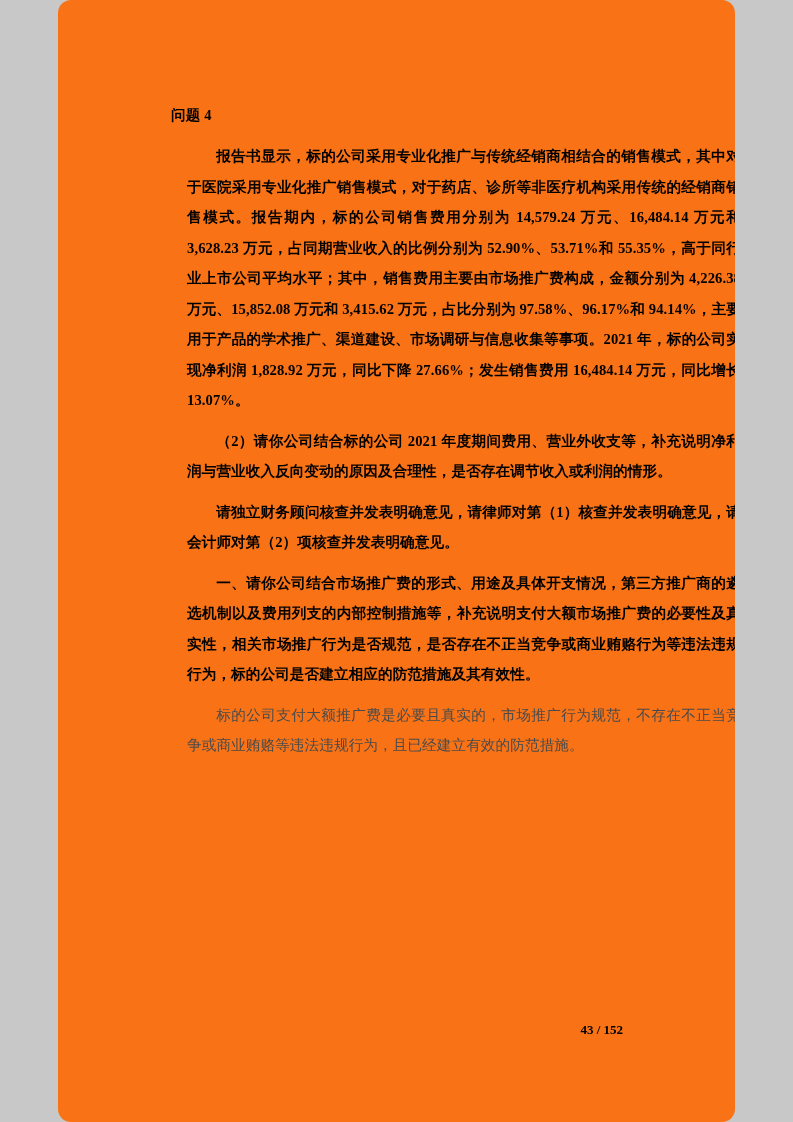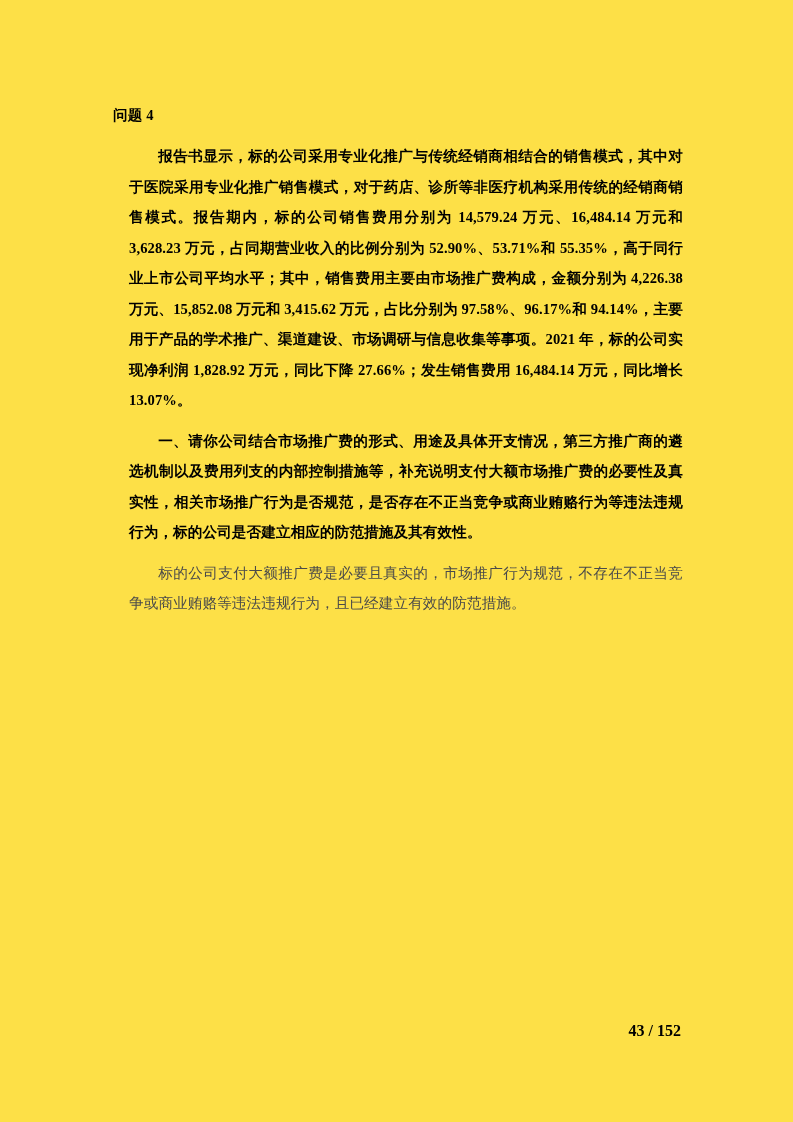--- a/index.html
+++ b/index.html
@@ -5,26 +5,27 @@
   html, body {
     margin: 0;
     padding: 0;
     background: #c8c8c8;
   }
   body {
     font-family: "Liberation Serif", "DejaVu Serif", serif;
   }
   .page {
     position: relative;
-    width: 793px;
+    width: 677px;
     height: 1122px;
-    background: #fde047;
+    background: #f97316;
     margin: 0 auto;
     box-sizing: border-box;
     overflow: hidden;
+    border-radius: 13px;
   }
   .content {
     position: absolute;
     left: 113px;
     top: 104px;
     width: 570px;
   }
   .heading {
     font-family: "Liberation Serif", "DejaVu Serif", serif;
     font-weight: bold;
@@ -53,30 +54,32 @@
   }
   p.spaced {
     margin-top: 10px;
   }
   .pagenum {
     position: absolute;
     right: 112px;
     top: 1022px;
     font-family: "Liberation Serif", "DejaVu Serif", serif;
     font-weight: bold;
-    font-size: 16px;
+    font-size: 13px;
     color: #000000;
   }
 </style>
 </head>
 <body>
 
 <div class="page">
   <div class="content">
     <div class="heading">问题 4</div>
 
     <p class="para bold">报告书显示，标的公司采用专业化推广与传统经销商相结合的销售模式，其中对于医院采用专业化推广销售模式，对于药店、诊所等非医疗机构采用传统的经销商销售模式。报告期内，标的公司销售费用分别为 14,579.24 万元、16,484.14 万元和 3,628.23 万元，占同期营业收入的比例分别为 52.90%、53.71%和 55.35%，高于同行业上市公司平均水平；其中，销售费用主要由市场推广费构成，金额分别为 4,226.38 万元、15,852.08 万元和 3,415.62 万元，占比分别为 97.58%、96.17%和 94.14%，主要用于产品的学术推广、渠道建设、市场调研与信息收集等事项。2021 年，标的公司实现净利润 1,828.92 万元，同比下降 27.66%；发生销售费用 16,484.14 万元，同比增长 13.07%。</p>
+    <p class="para bold spaced">（2）请你公司结合标的公司 2021 年度期间费用、营业外收支等，补充说明净利润与营业收入反向变动的原因及合理性，是否存在调节收入或利润的情形。</p>
+    <p class="para bold spaced">请独立财务顾问核查并发表明确意见，请律师对第（1）核查并发表明确意见，请会计师对第（2）项核查并发表明确意见。</p>
     <p class="para bold spaced">一、请你公司结合市场推广费的形式、用途及具体开支情况，第三方推广商的遴选机制以及费用列支的内部控制措施等，补充说明支付大额市场推广费的必要性及真实性，相关市场推广行为是否规范，是否存在不正当竞争或商业贿赂行为等违法违规行为，标的公司是否建立相应的防范措施及其有效性。</p>
     <p class="para normal spaced">标的公司支付大额推广费是必要且真实的，市场推广行为规范，不存在不正当竞争或商业贿赂等违法违规行为，且已经建立有效的防范措施。</p>
   </div>
 
   <div class="pagenum">43 / 152</div>
 </div>
 
 </body></html>

